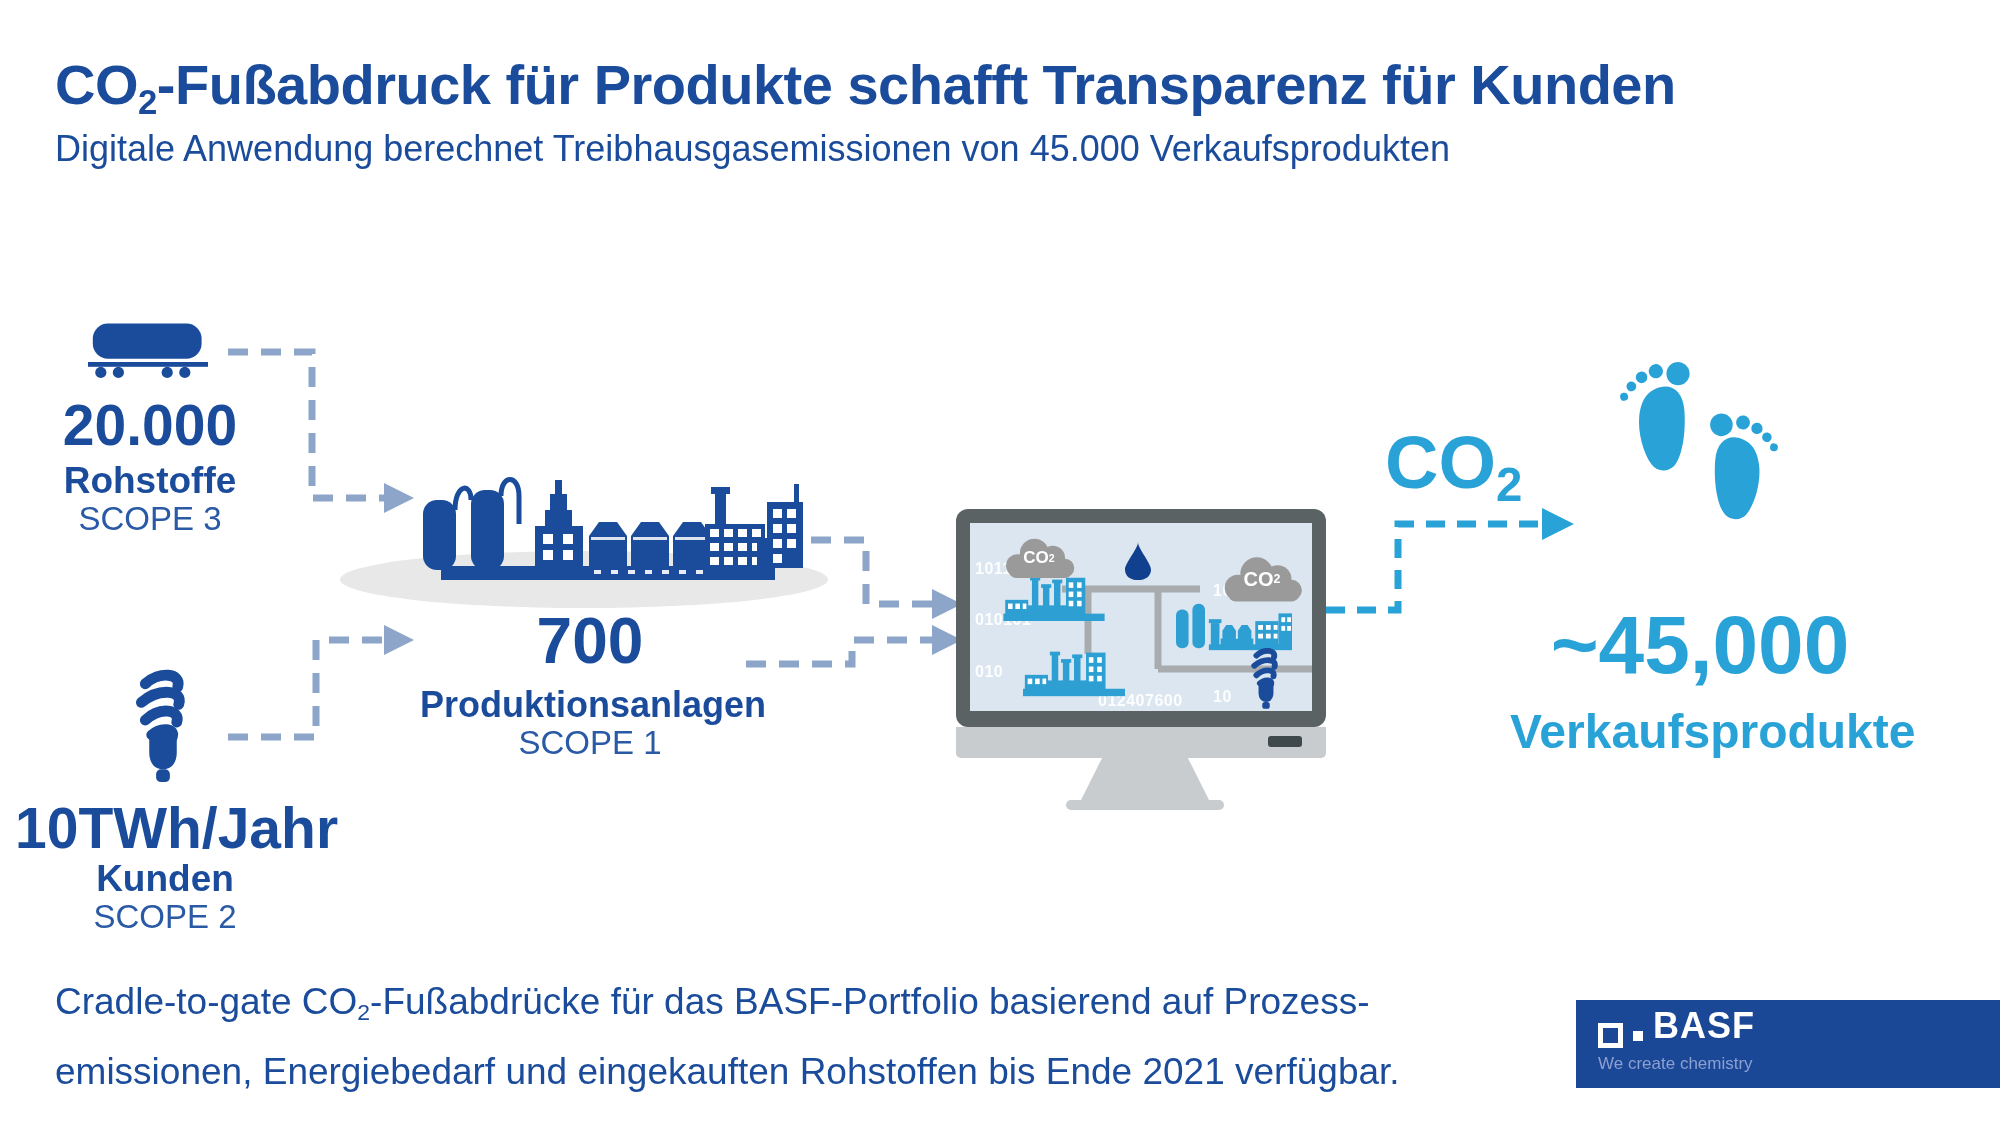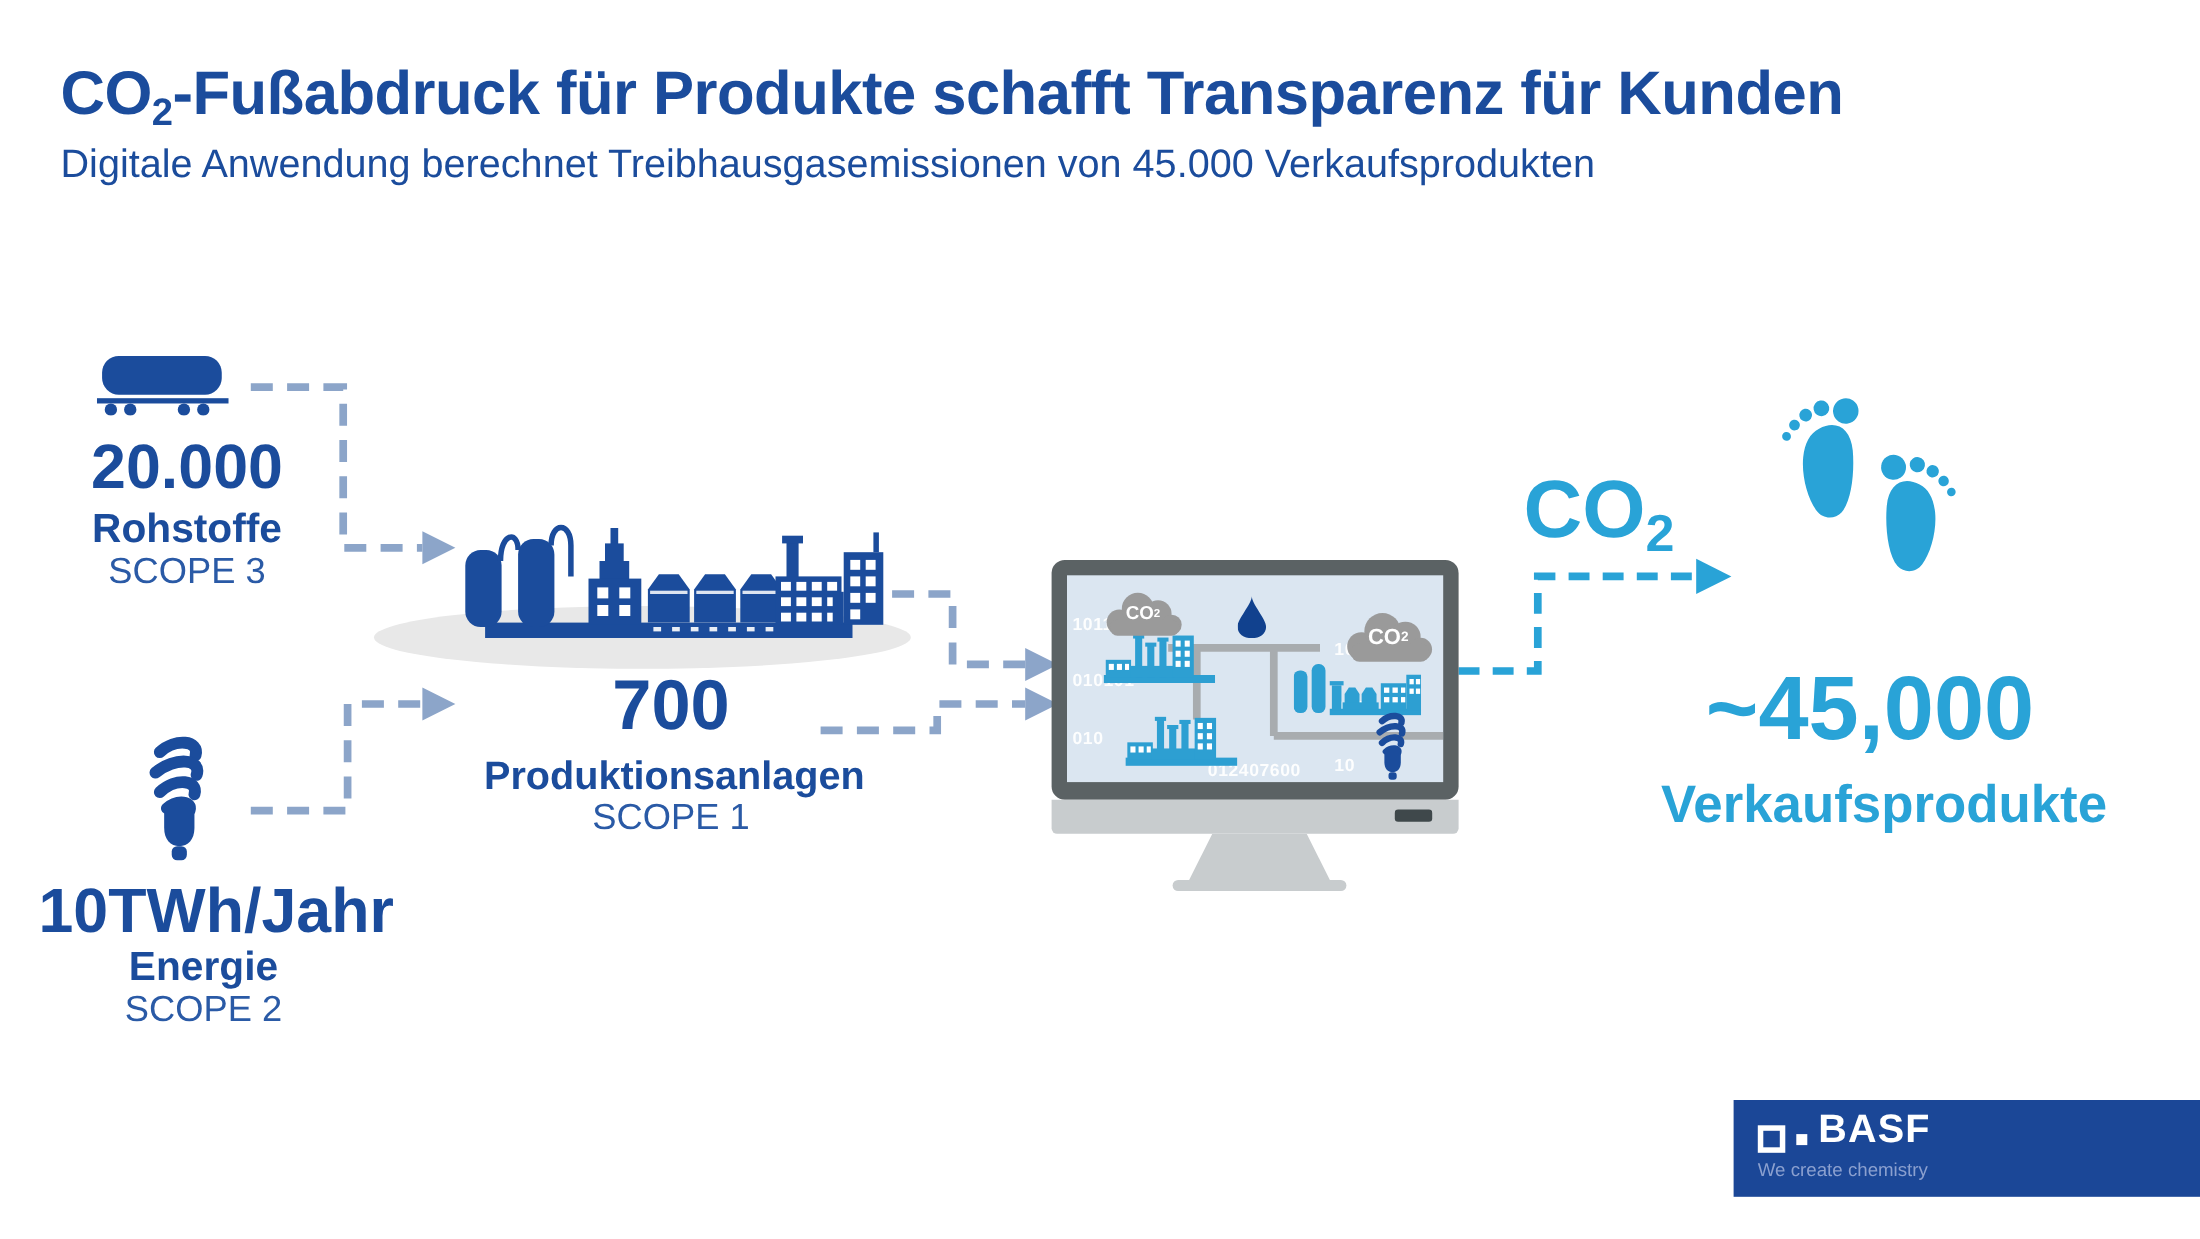--- a/index.html
+++ b/index.html
@@ -4,21 +4,21 @@
 <style>
   html,body{margin:0;padding:0;background:#fff;}
   .canvas{position:relative;width:2000px;height:1126px;background:#ffffff;overflow:hidden;
           font-family:"Liberation Sans","DejaVu Sans",sans-serif;}
   .abs{position:absolute;}
   .sub{font-size:0.62em;vertical-align:-0.28em;}
   
   .title{left:55px;top:52px;font-size:56px;font-weight:bold;color:#1b4c9c;letter-spacing:-0.5px;white-space:nowrap;}
   .subtitle{left:55px;top:128px;font-size:36px;color:#1b4c9c;white-space:nowrap;}
   
-  .colcenter{text-align:center;padding-left:20px;}
+  .colcenter{text-align:center;}
   .bigval{font-size:57px;font-weight:bold;color:#1b4c9c;}
   .midlbl{font-size:37px;font-weight:bold;color:#1b4c9c;}
   .scopelbl{font-size:33px;color:#2a5aa6;}
   
   .ellipse{left:340px;top:551px;width:488px;height:57px;background:#e8e8e8;border-radius:50%;}
   
   .bezel{left:956px;top:509px;width:370px;height:218px;background:#5b6264;border-radius:12px;}
   .screen{left:970px;top:523px;width:342px;height:188px;background:#dbe6f1;overflow:hidden;}
   .chin{left:956px;top:727px;width:370px;height:31px;background:#c8ccce;border-radius:0 0 5px 5px;}
   .slot{left:1268px;top:736px;width:34px;height:11px;background:#3f484b;border-radius:3px;}
@@ -210,21 +210,21 @@
       <use href="#sym-truck"></use>
     </svg>
   <div class="abs colcenter bigval" style="left:0px;top:392px;width:300px">20.000</div>
   <div class="abs colcenter midlbl" style="left:0px;top:460px;width:300px">Rohstoffe</div>
   <div class="abs colcenter scopelbl" style="left:0px;top:500px;width:300px">SCOPE 3</div>
 
   <svg class="abs icon" style="left:133px;top:668px;color:#1b4c9c" width="60" height="118">
       <use href="#sym-bulb"></use>
     </svg>
   <div class="abs colcenter bigval" style="left:15px;top:795px;width:300px">10TWh/Jahr</div>
-  <div class="abs colcenter midlbl" style="left:15px;top:858px;width:300px">Energie</div>
+  <div class="abs colcenter midlbl" style="left:15px;top:858px;width:300px">Kunden</div>
   <div class="abs colcenter scopelbl" style="left:15px;top:898px;width:300px">SCOPE 2</div>
 
   <div class="abs ellipse"></div>
   <svg class="abs icon" style="left:412px;top:466px;color:#1b4c9c" width="392" height="118">
       <use href="#sym-factory"></use>
     </svg>
   <div class="abs colcenter" style="left:420px;top:604px;width:340px;font-size:64px;font-weight:bold;color:#1b4c9c">700</div>
   <div class="abs colcenter midlbl" style="left:420px;top:684px;width:340px;font-size:36px">Produktionsanlagen</div>
   <div class="abs colcenter scopelbl" style="left:420px;top:724px;width:340px">SCOPE 1</div>
 
@@ -310,20 +310,24 @@
   </div>
   <div class="abs" style="left:1698px;top:395px;width:80px;height:152px;transform:rotate(10deg)">
     <svg width="80" height="152" style="color:#29a3d7;transform:scaleX(-1)">
         <use href="#sym-foot"></use>
       </svg>
   </div>
 
   <div class="abs resblock res2">~45,000</div>
   <div class="abs resblock res3">Verkaufsprodukte</div>
 
+  <div class="abs footertext">
+    <div><span>Cradle-to-gate CO</span><span class="sub">2</span><span>-Fußabdrücke für das BASF-Portfolio basierend auf Prozess-</span></div>
+    <div>emissionen, Energiebedarf und eingekauften Rohstoffen bis Ende 2021 verfügbar.</div>
+  </div>
 
   <div class="abs basfbox">
     <span class="sq-outline"></span>
     <span class="sq-solid"></span>
     <span class="basfname">BASF</span>
     <span class="tagline">We create chemistry</span>
   </div>
 
 </div>
 

